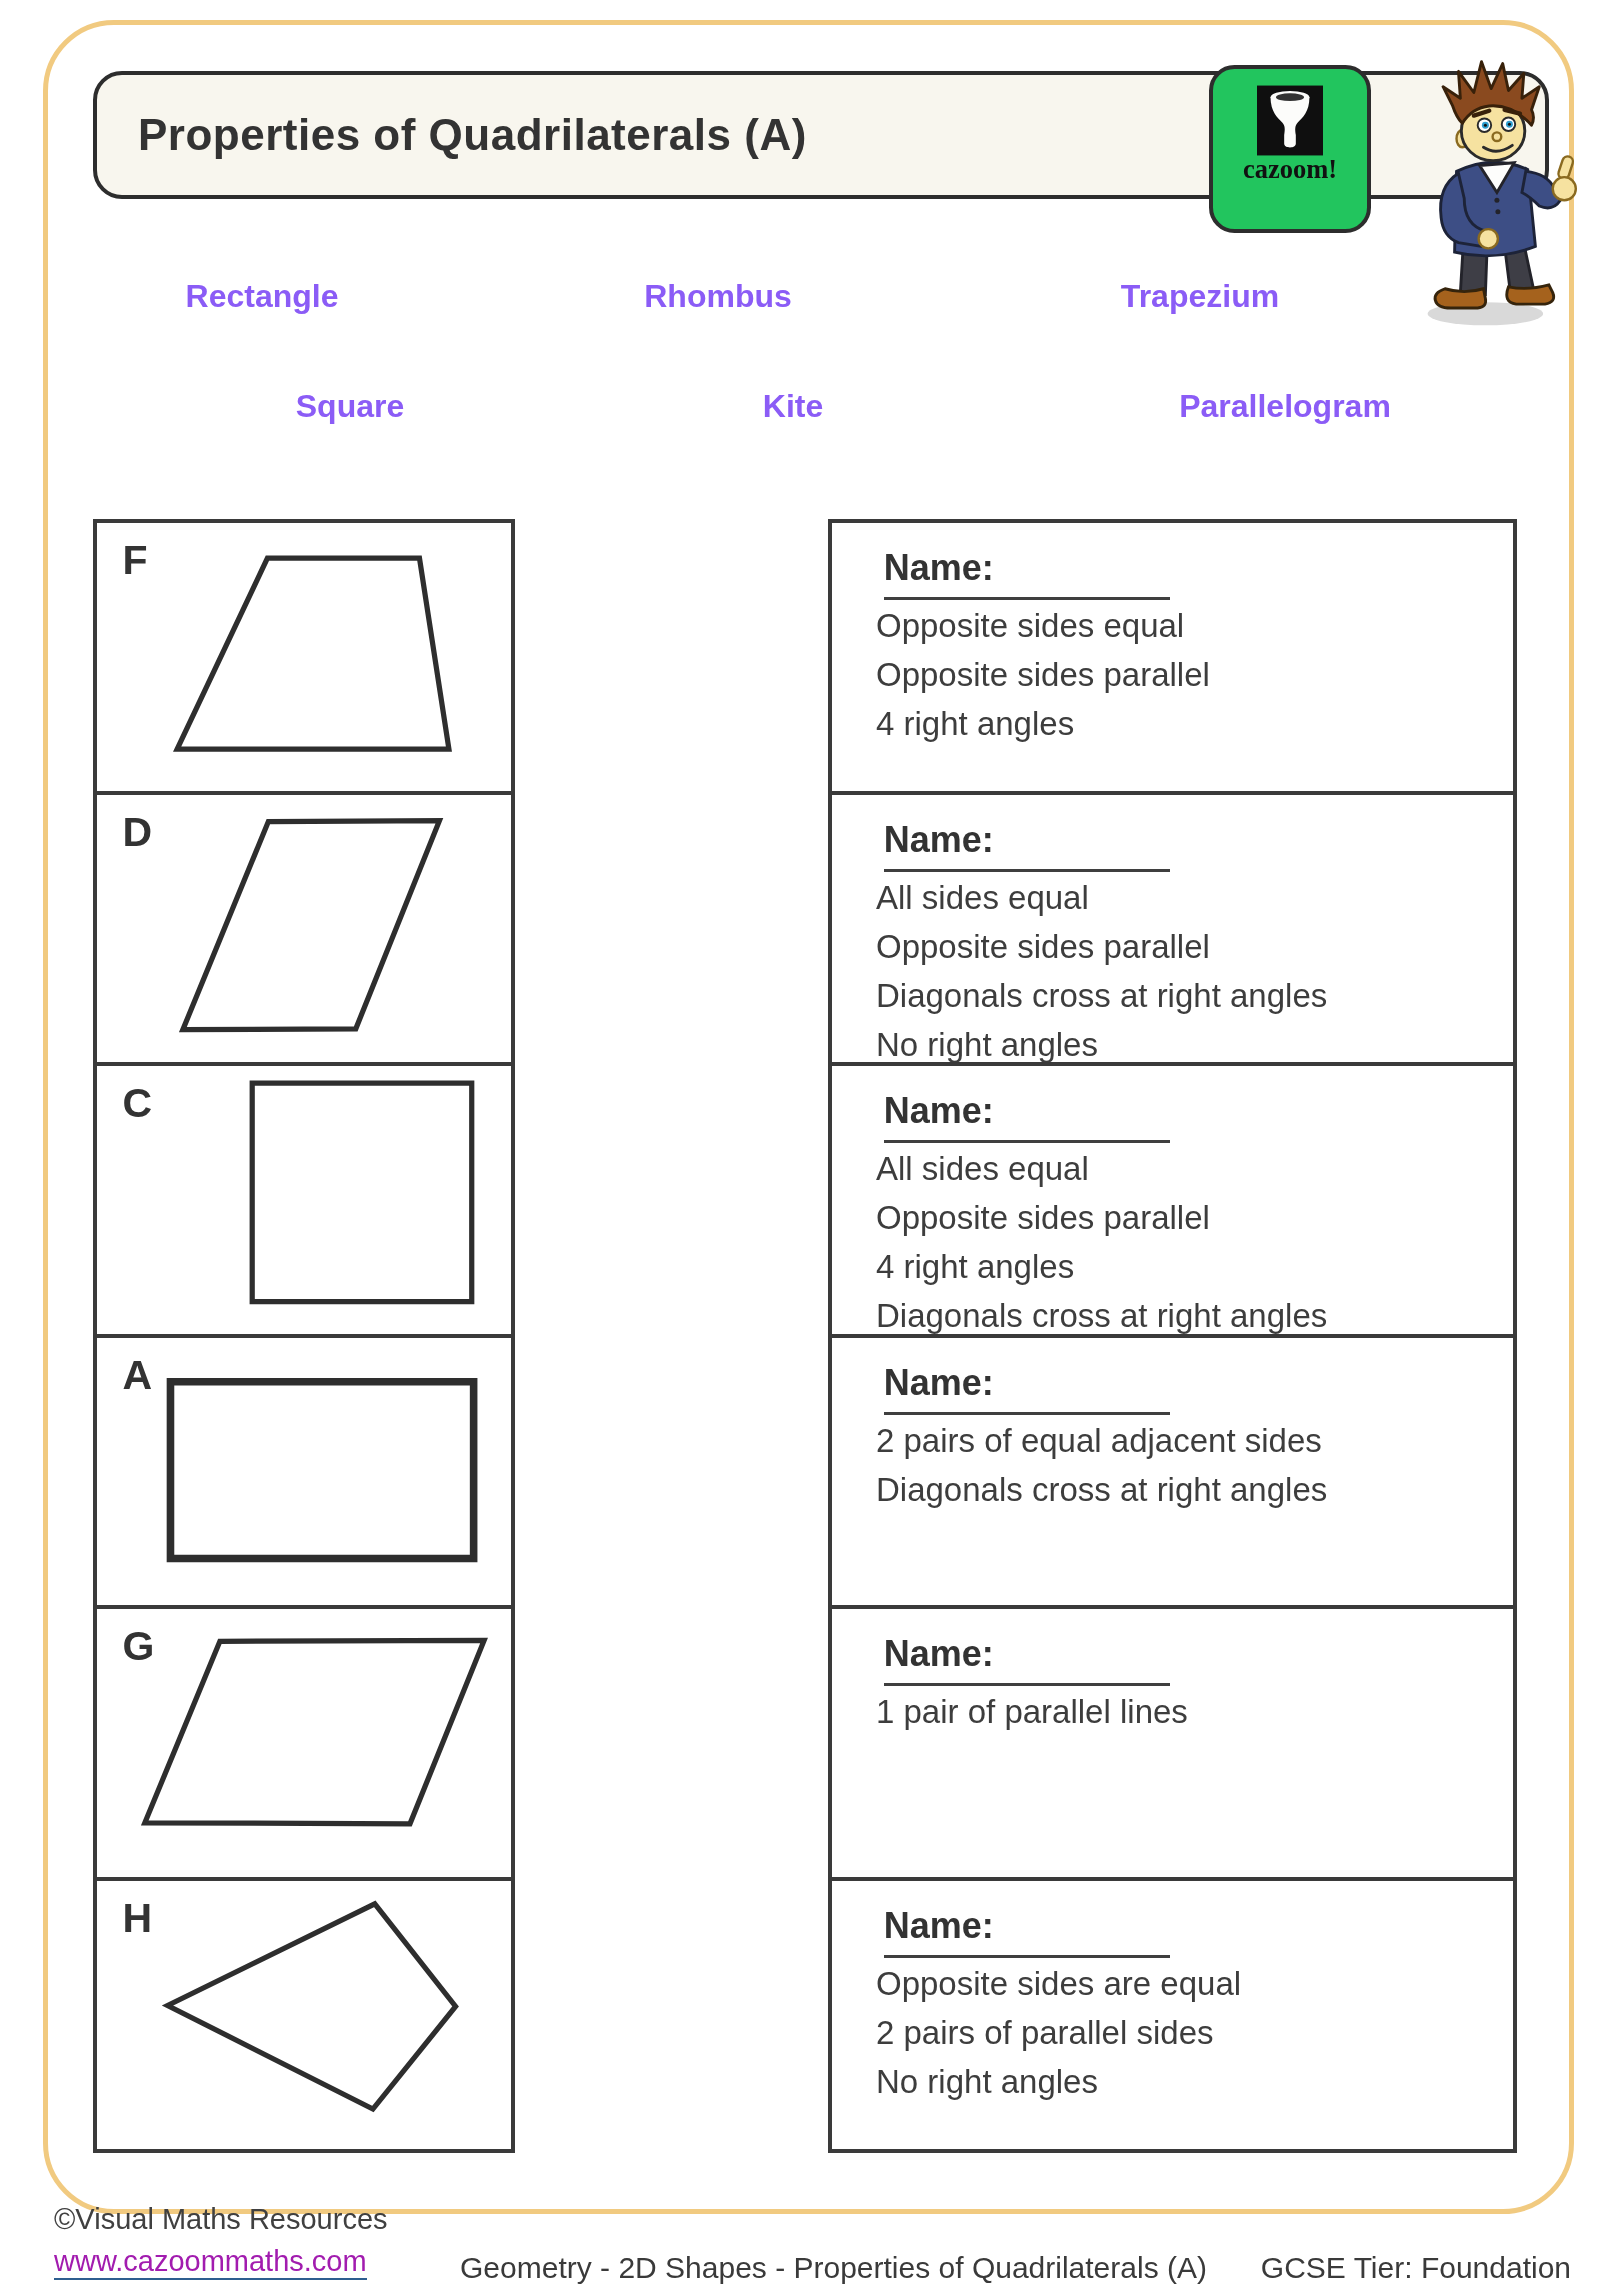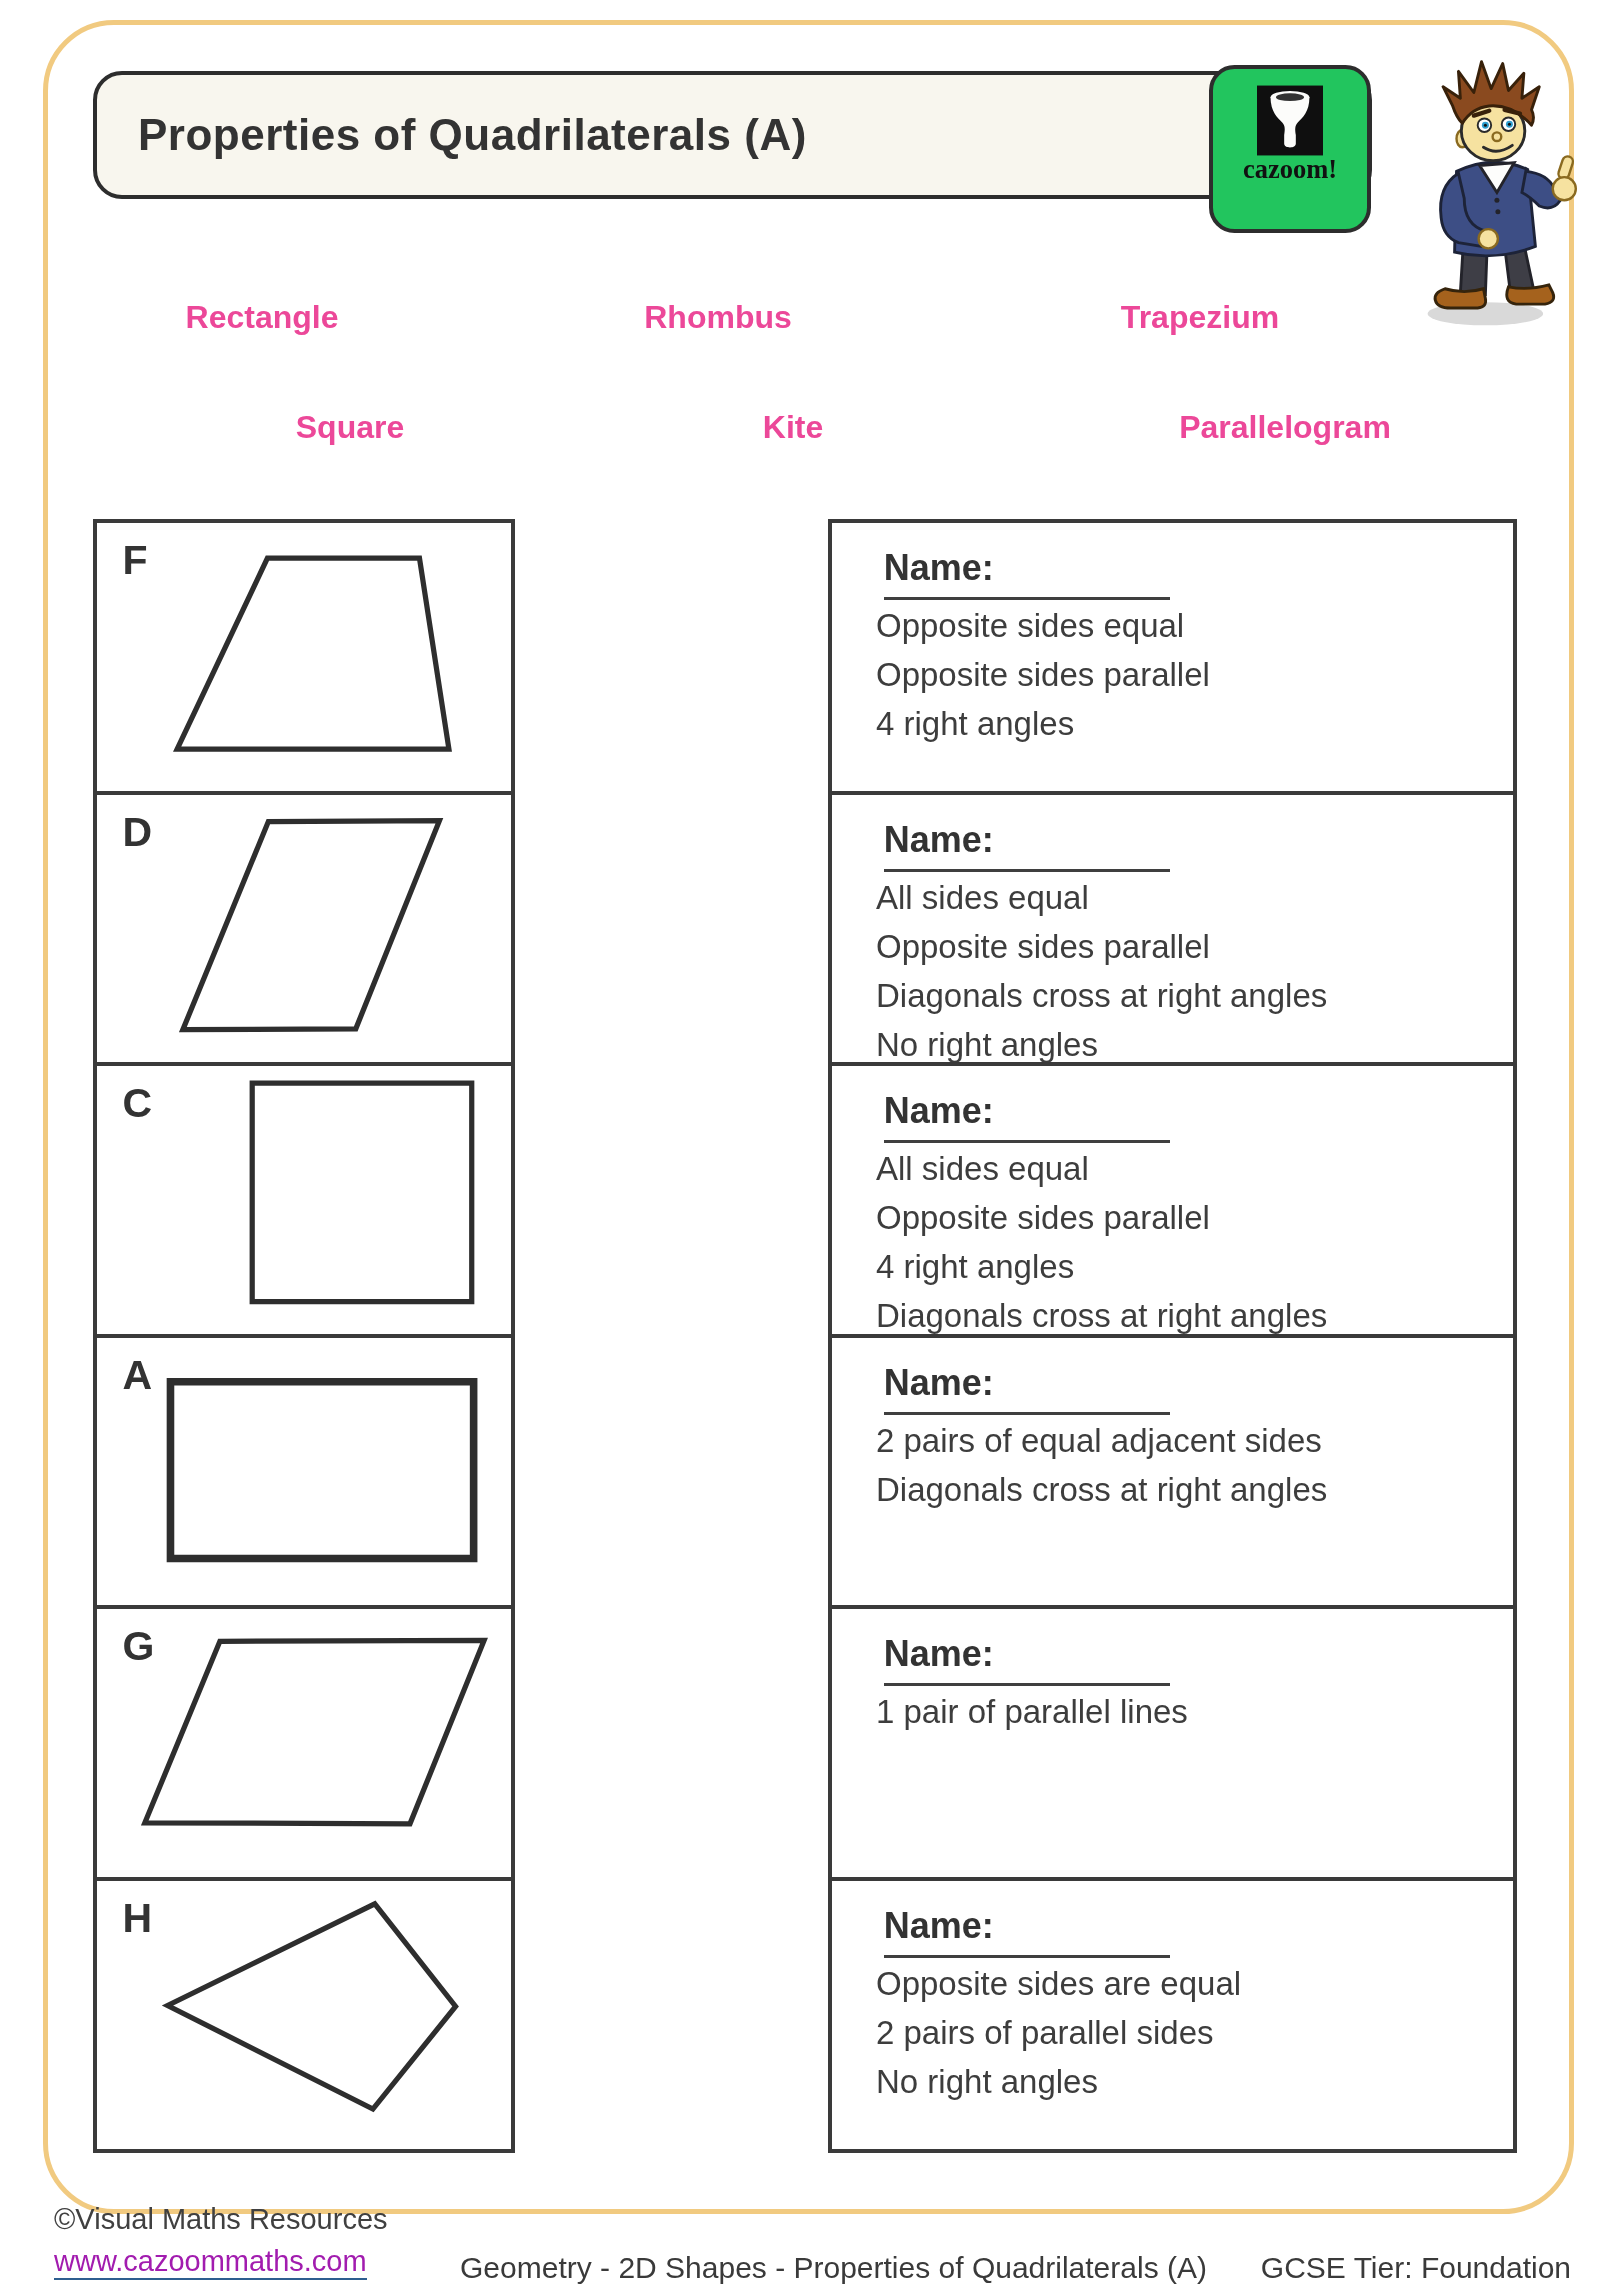--- a/index.html
+++ b/index.html
@@ -9,21 +9,21 @@
   }
 
   
   .page-frame {
     position:absolute; left:43px; top:19.6px; width:1521px; height:2184px;
     border:5.9px solid #F1CA80; border-radius:71px; background:#ffffff;
   }
 
   
   .title-box {
-    position:absolute; left:93px; top:71px; width:1279px; height:128px;
+    position:absolute; left:93px; top:71px; width:1456px; height:128px;
     background:#F8F6EE; border:4.9px solid #2d2d2d; border-radius:29px;
     box-sizing:border-box; display:flex; align-items:center;
   }
   .title-text {
     padding-left:41px; font-size:44px; font-weight:bold; color:#333333;
     letter-spacing:0.5px;
   }
   .logo-box {
     position:absolute; left:1209px; top:65px; width:162px; height:168px;
     background:#22c55e; border:4.9px solid #2d2d2d; border-radius:25.5px;
@@ -33,21 +33,21 @@
   .logo-text {
     font-family:"Liberation Serif", serif; font-weight:bold;
     font-size:26.5px; color:#111111; line-height:27.4px; display:block;
   }
 
   .mascot { position:absolute; left:1387px; top:54px; width:216px; height:279px; }
 
   
   .wb {
     position:absolute; transform:translateX(-50%);
-    font-size:32px; font-weight:bold; color:#ec4899; white-space:nowrap;margin-top:21px;
+    font-size:32px; font-weight:bold; color:#8b5cf6; white-space:nowrap;
   }
   .wb1 { left:262px;  top:278px; }
   .wb2 { left:718px;  top:278px; }
   .wb3 { left:1200px; top:278px; }
   .wb4 { left:350px;  top:388px; }
   .wb5 { left:793px;  top:388px; }
   .wb6 { left:1285px; top:388px; }
 
   
   .scell, .tcell {

